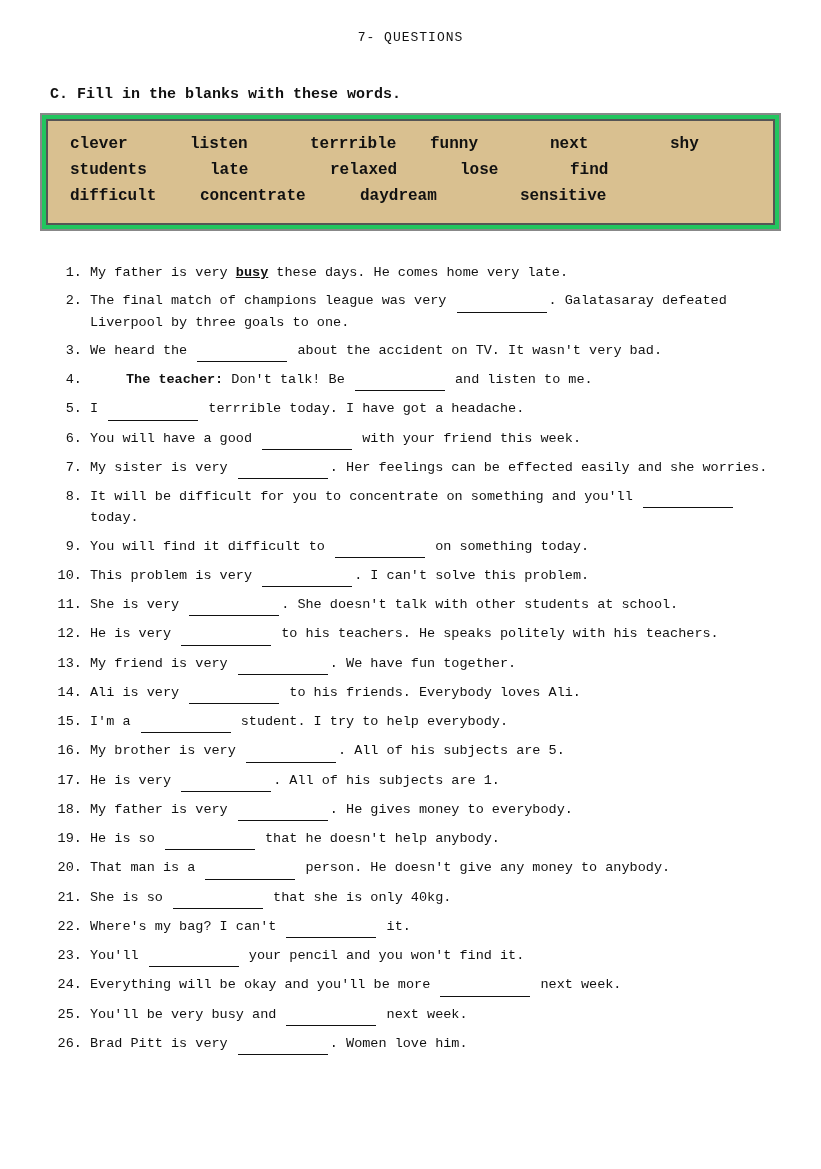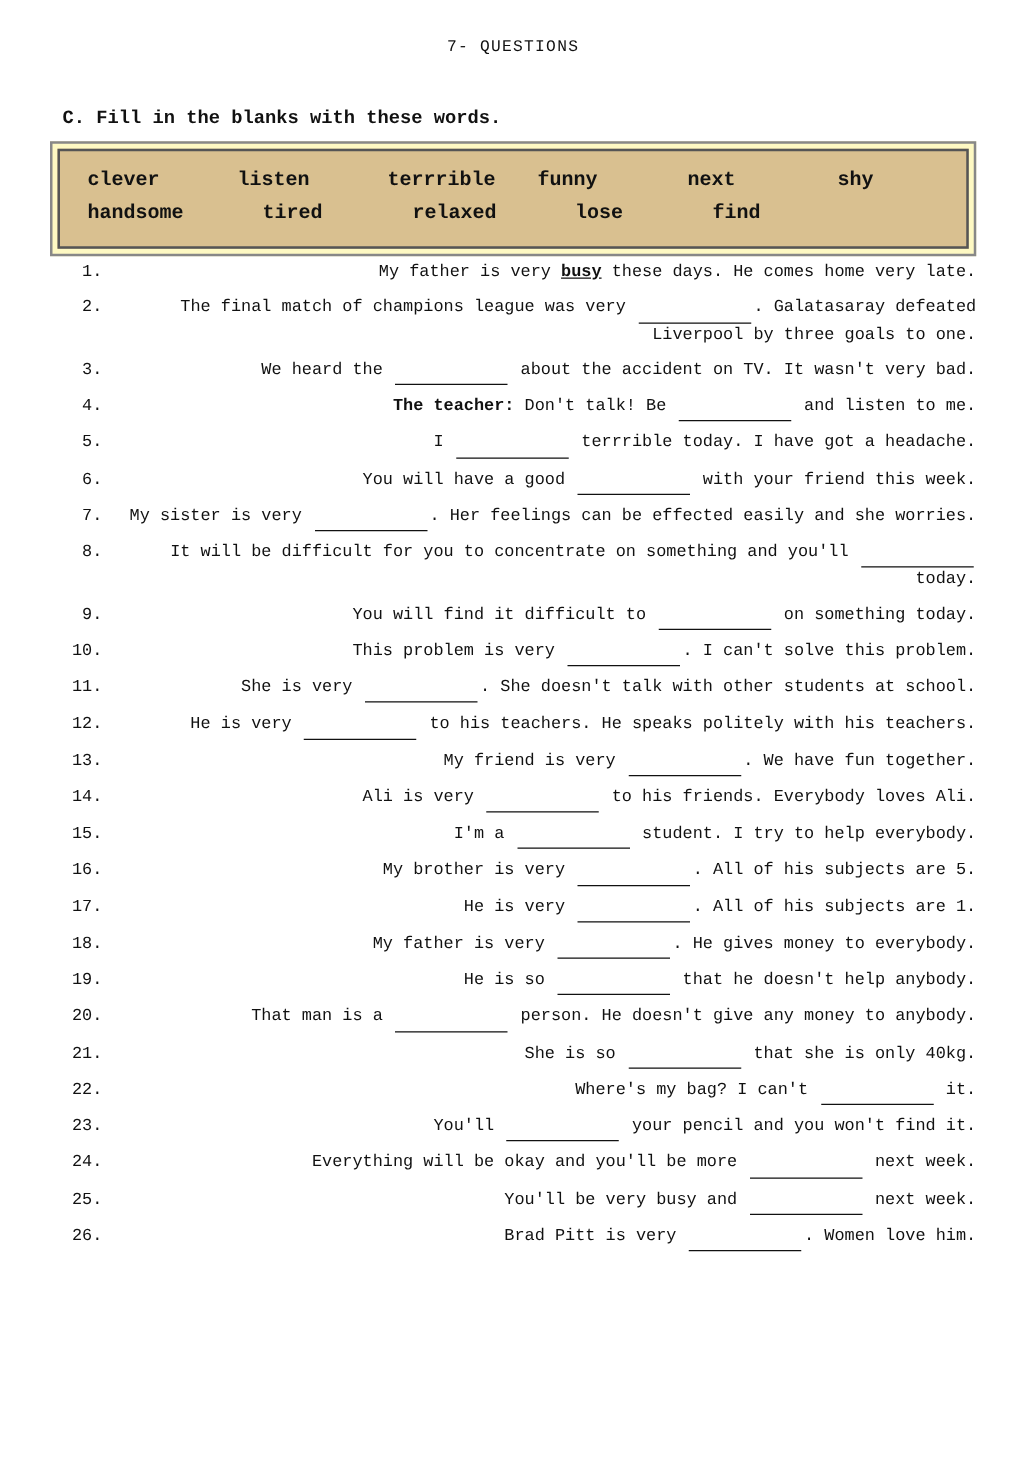--- a/index.html
+++ b/index.html
@@ -21,22 +21,22 @@
     }
     .section-label {
       font-size: 15px;
       font-weight: bold;
       margin-bottom: 10px;
       margin-left: 10px;
     }
     .word-box-outer {
       border: 2px solid #888;
       padding: 4px;
-      margin-bottom: 4px;
-      background: #fef9c3;
+      margin-bottom: 32px;
+      background: #22c55e;
     }
     .word-box-inner {
       border: 2px solid #555;
       background: #d9c090;
       padding: 12px 16px;
     }
     .word-row {
       display: flex;
       flex-wrap: nowrap;
       gap: 0;
@@ -64,46 +64,51 @@
       margin-left: 36px;
     }
     ol.numbered {
       margin-left: 50px;
       padding-left: 0;
     }
     ol.numbered li {
       margin-bottom: 8px;
       font-size: 13.5px;
       line-height: 1.5;
-      text-align: right;
     }
   </style>
 </head>
 <body>
 
 <div class="page-title">7- QUESTIONS</div>
 
 <div class="section-label">C. Fill in the blanks with these words.</div>
 
 <div class="word-box-outer">
   <div class="word-box-inner">
     <div class="word-row">
       <span class="word-item">clever</span>
       <span class="word-item">listen</span>
       <span class="word-item">terrrible</span>
       <span class="word-item">funny</span>
       <span class="word-item">next</span>
       <span class="word-item">shy</span>
     </div>
     <div class="word-row">
-      <span class="word-item" style="min-width:140px;">handsome</span>
-      <span class="word-item">tired</span>
+      <span class="word-item" style="min-width:140px;">students</span>
+      <span class="word-item">late</span>
       <span class="word-item" style="min-width:130px;">relaxed</span>
       <span class="word-item" style="min-width:110px;">lose</span>
       <span class="word-item">find</span>
+    </div>
+    <div class="word-row">
+      <span class="word-item" style="min-width:130px;">difficult</span>
+      <span class="word-item" style="min-width:160px;">concentrate</span>
+      <span class="word-item" style="min-width:160px;">daydream</span>
+      <span class="word-item">sensitive</span>
     </div>
   </div>
 </div>
 
 <ol class="numbered">
   <li>
     My father is very <span class="underline-word">busy</span> these days. He comes home very late.
   </li>
   <li>
     The final match of champions league was very <span class="blank">&nbsp;</span>. Galatasaray defeated Liverpool by three goals to one.

